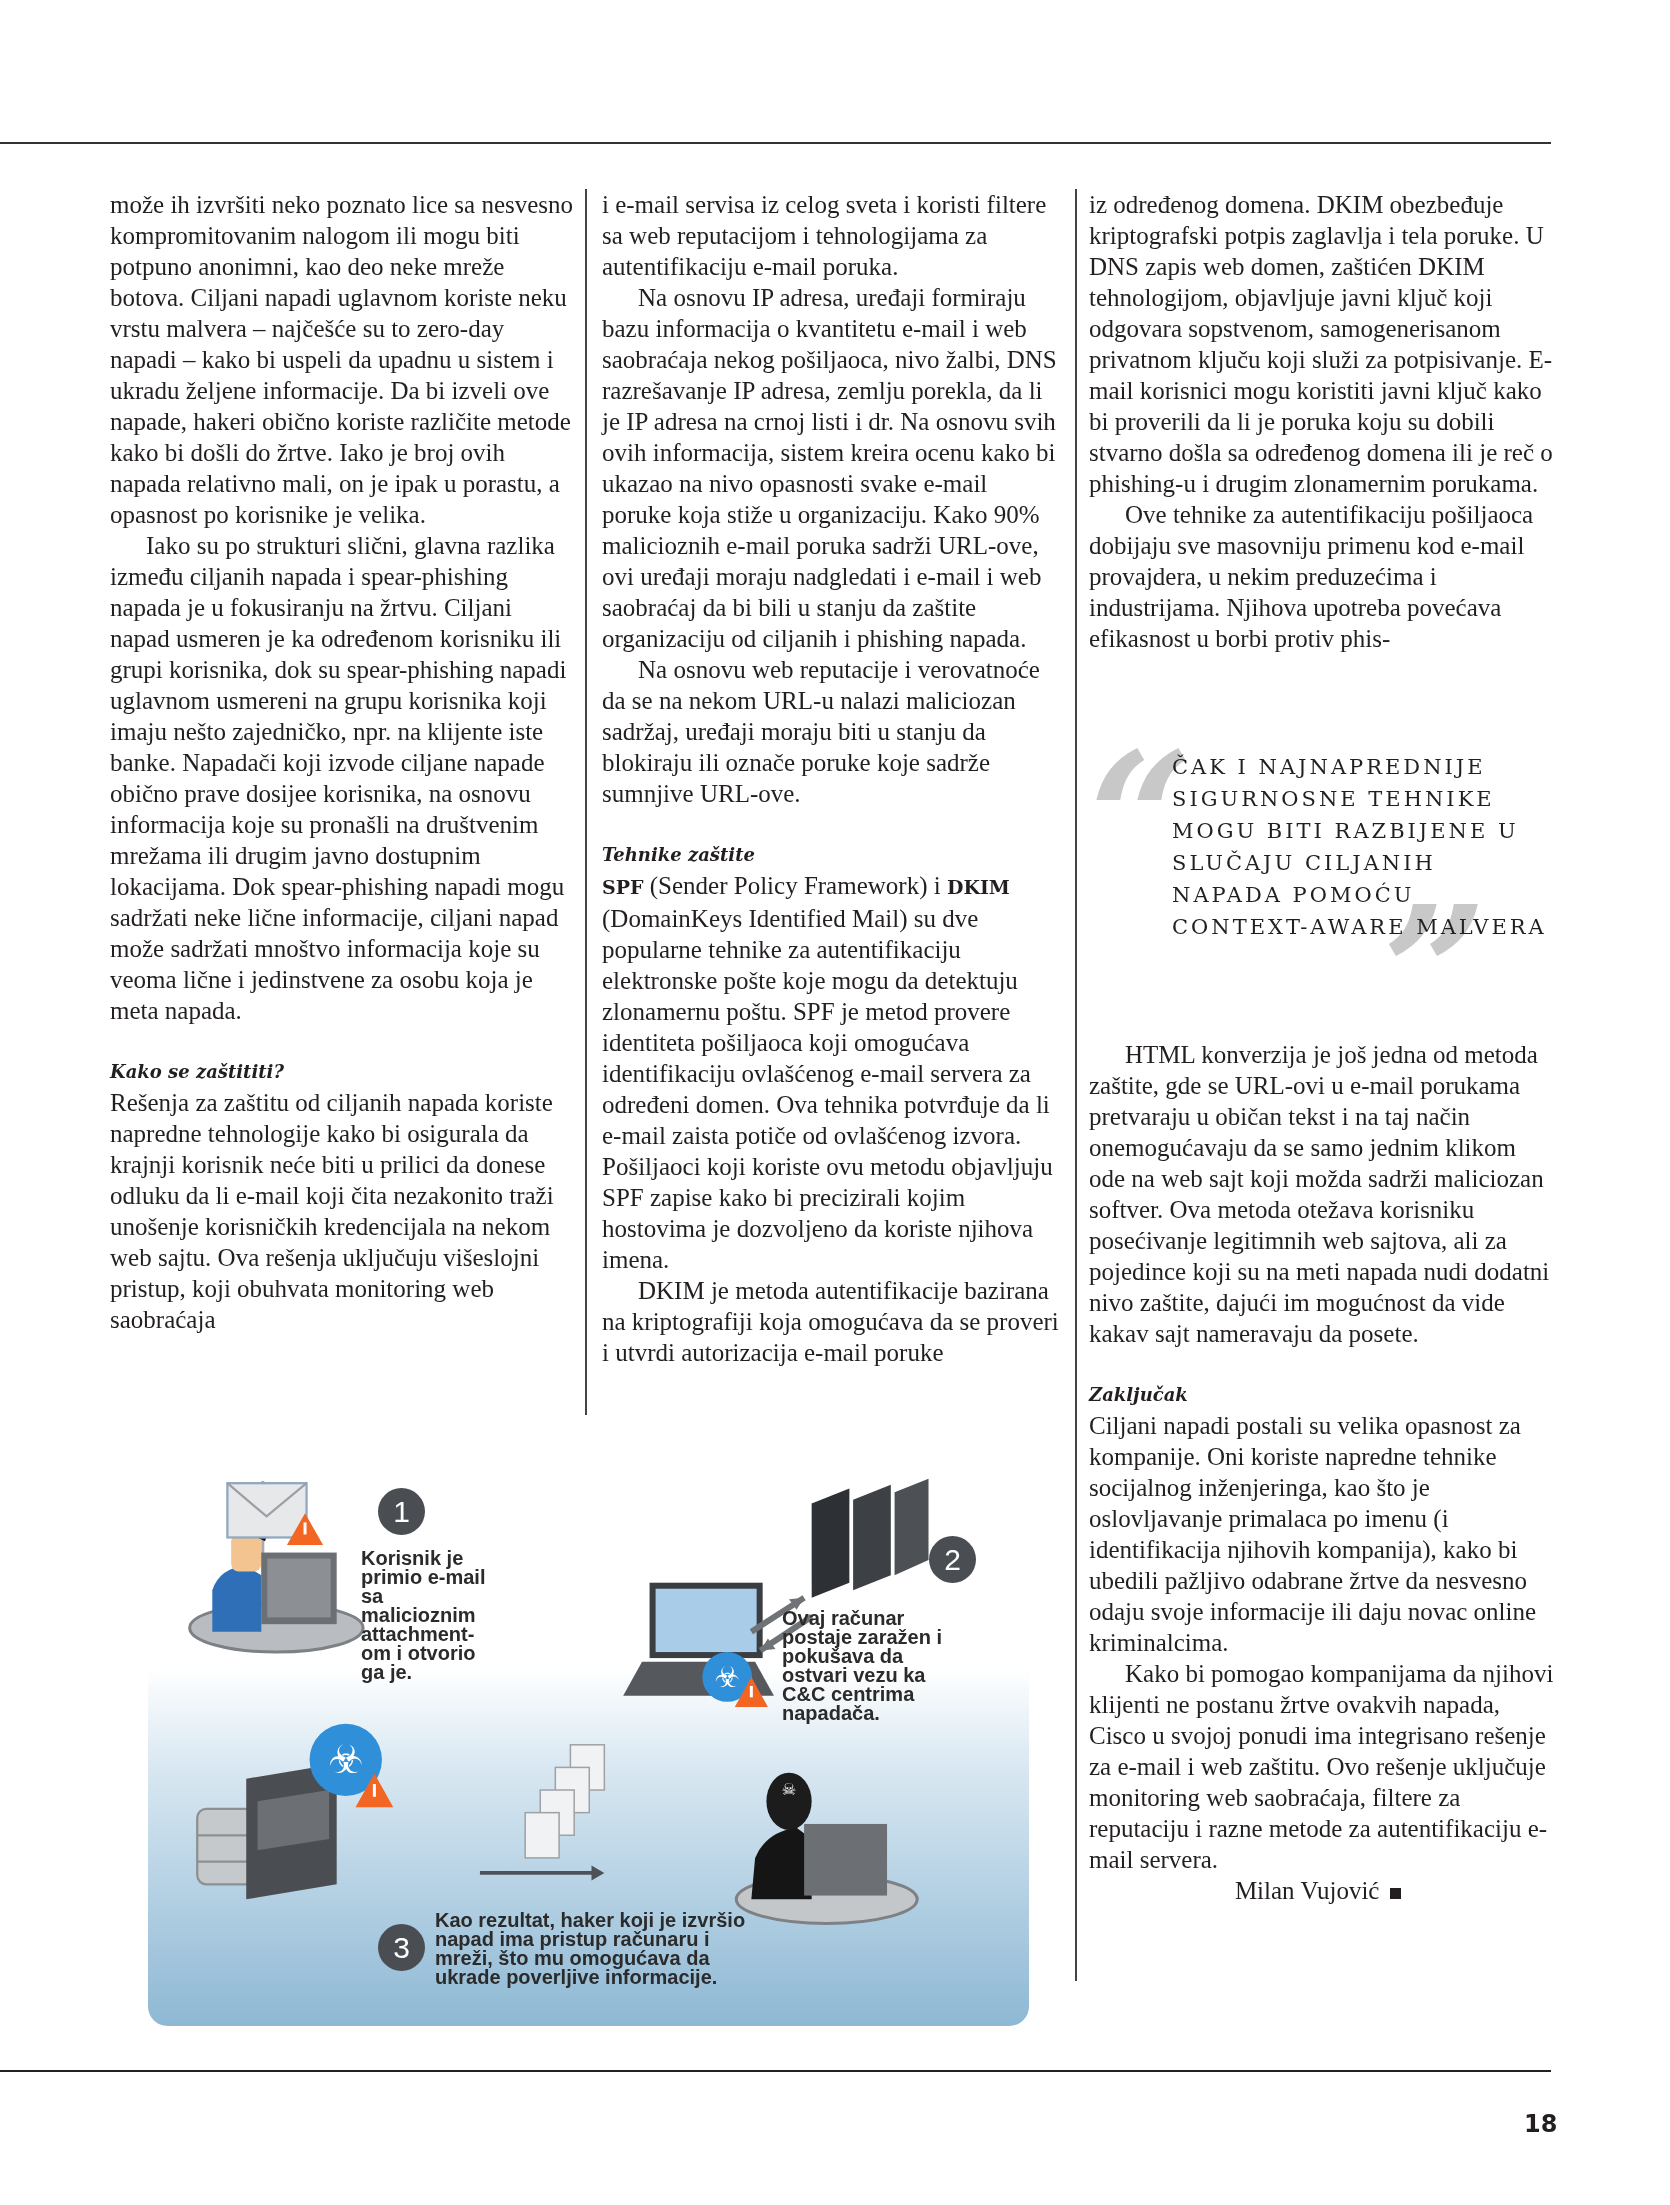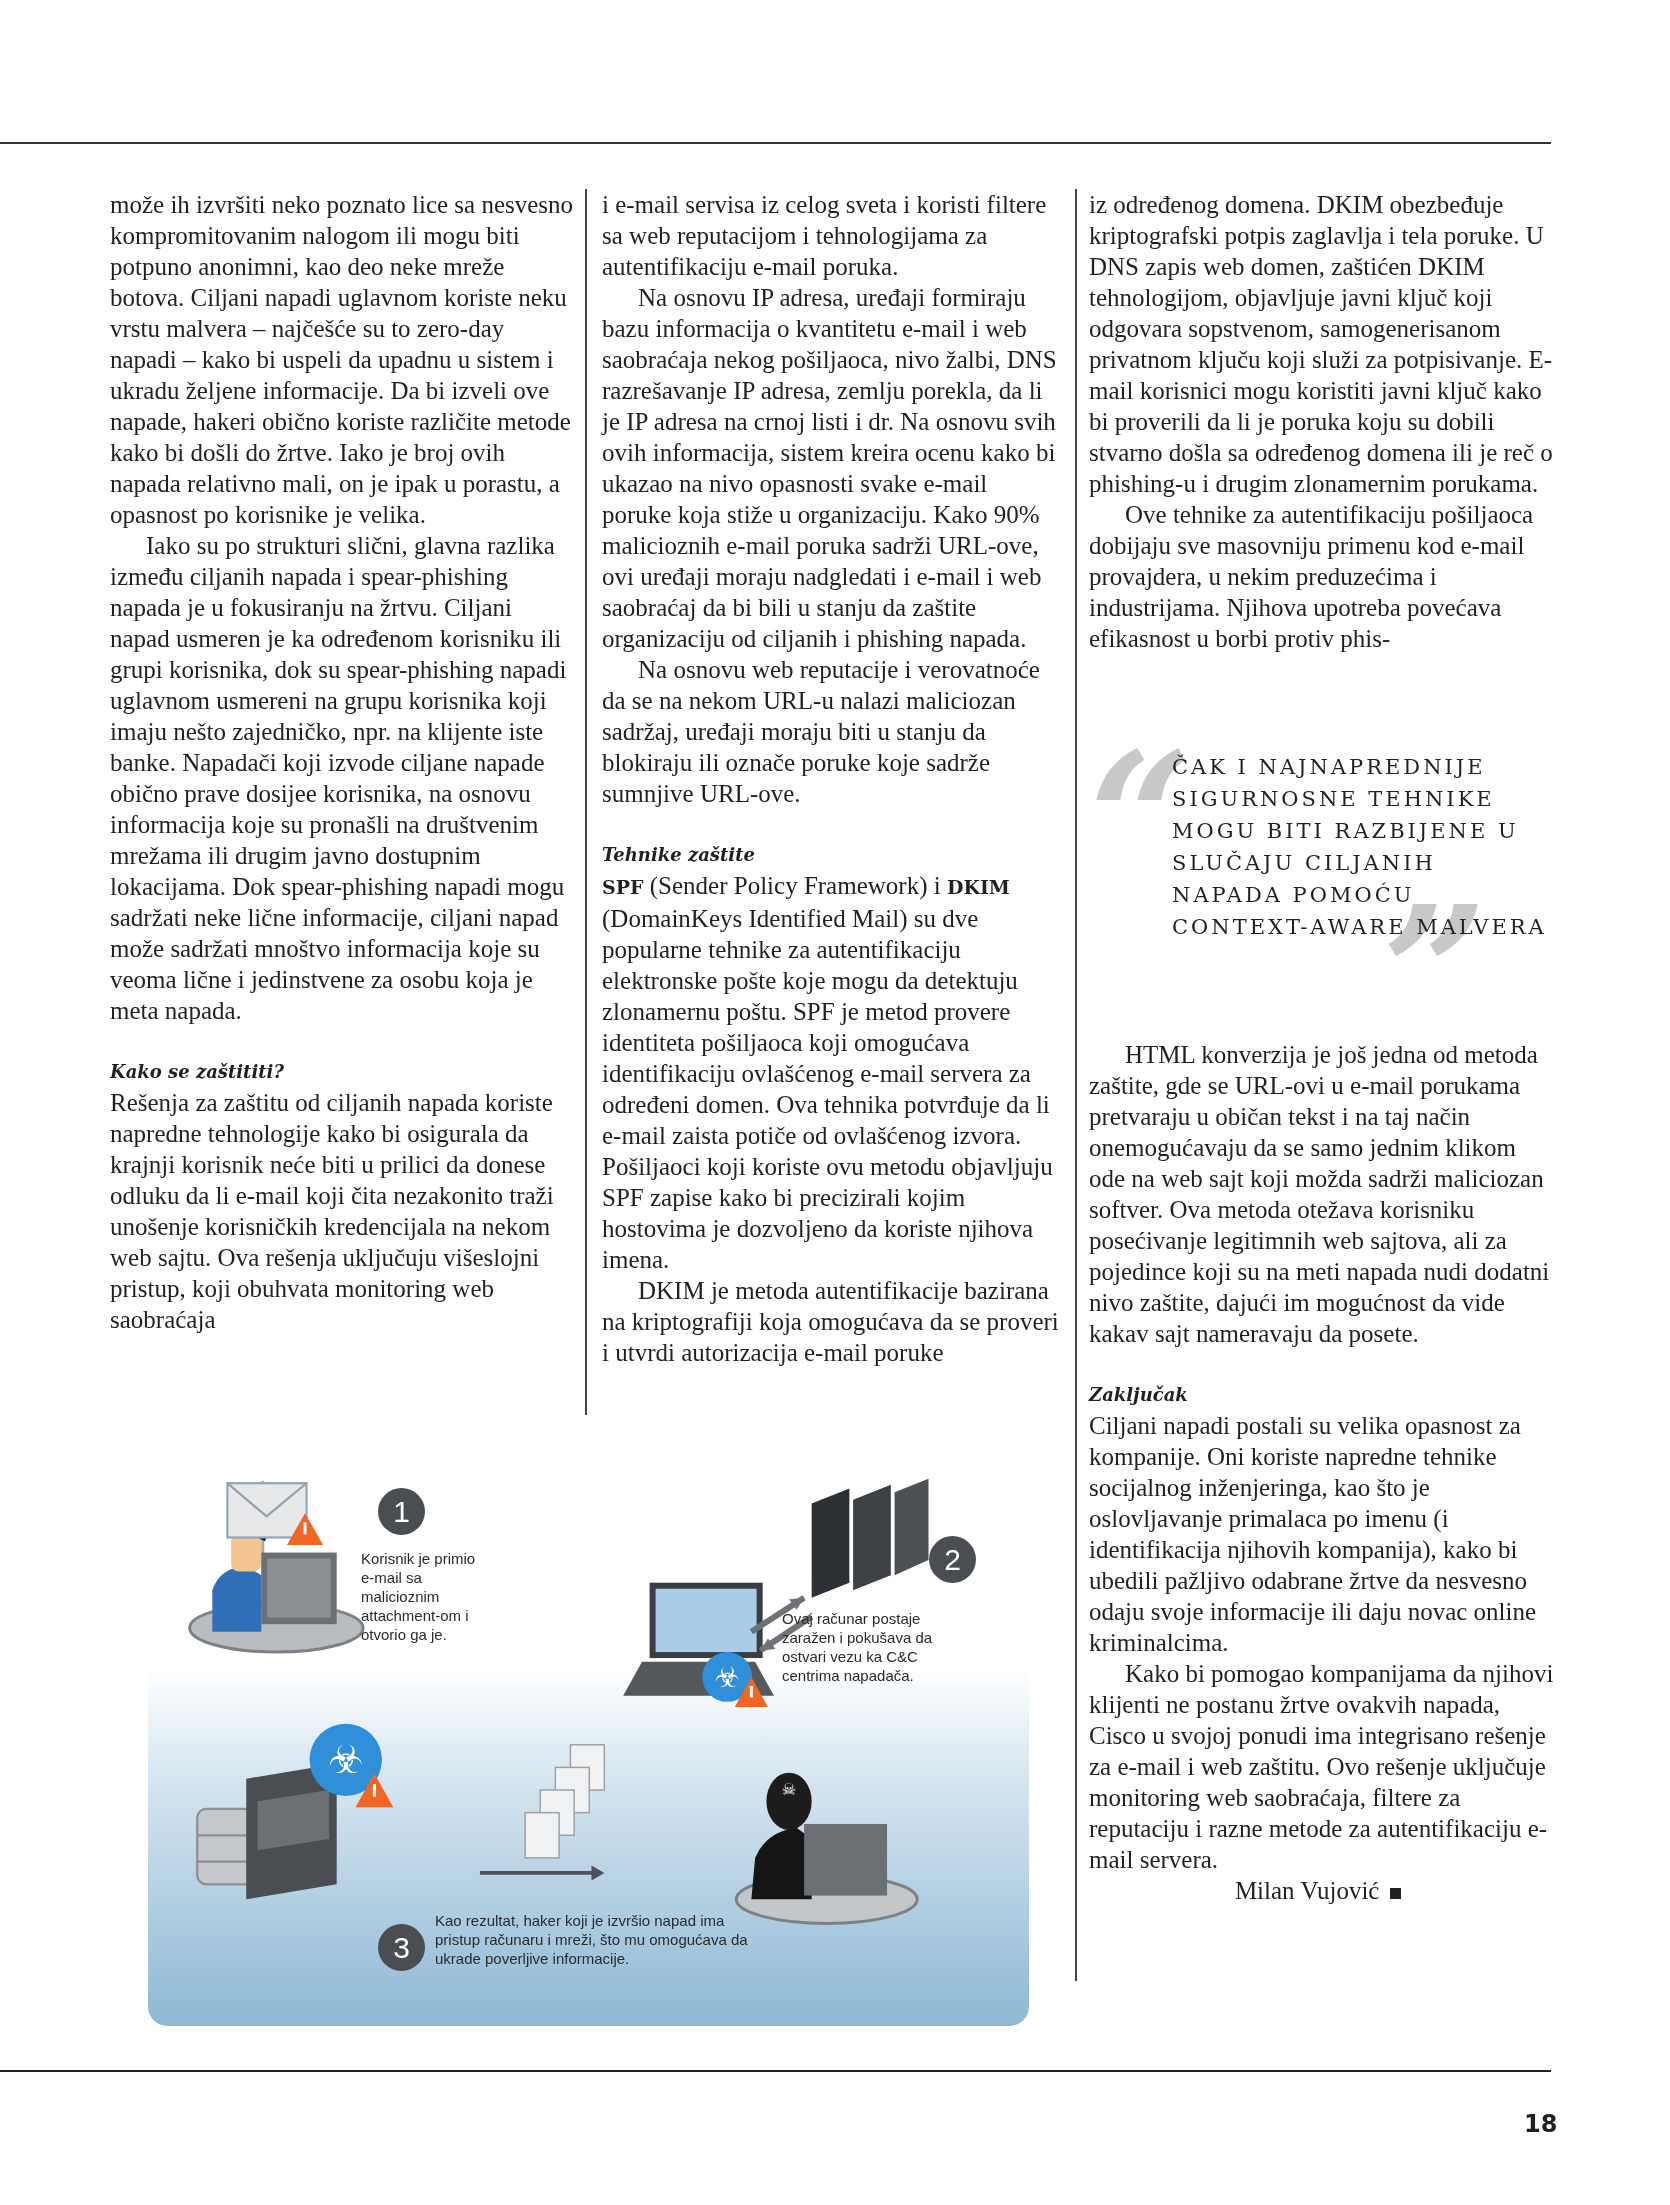--- a/index.html
+++ b/index.html
@@ -32,21 +32,21 @@
   .sig-square { display: inline-block; width: 10.6px; height: 10.6px; background: #231f20; margin-left: 10.6px; vertical-align: middle; }
   .page-number { position: absolute; left: 1524px; top: 2110px; font-family: "DejaVu Sans", sans-serif;
                  font-weight: bold; font-size: 24px; }
   
   .diagram { position: absolute; left: 148px; top: 1447px; width: 881px; height: 579px;
              border-radius: 19.6px; overflow: hidden;
              background: linear-gradient(to bottom, #ffffff 0%, #ffffff 38%, #d9e8f2 55%, #8eb8d4 100%);
              font-family: "Liberation Sans", sans-serif; }
   .badge { position: absolute; width: 47px; height: 47px; border-radius: 50%; background: #4a4e53;
            color: #fff; font-size: 30px; text-align: center; line-height: 47px; font-family: "Liberation Sans", sans-serif; }
-  .caption { position: absolute; font-weight: normal; font-size: 15px; line-height: 19px; color: #2b2b2b; }
+  .caption { position: absolute; font-weight: bold; font-size: 20px; line-height: 19px; color: #2b2b2b; }
   .diagram svg { position: absolute; left: 0; top: 0; }
 </style>
 </head>
 <body>
 
 <div class="rule-top"></div>
 
 <div class="col col1">
   <p>može ih izvršiti neko poznato lice sa nesvesno kompromitovanim nalogom ili mogu biti potpuno anonimni, kao deo neke mreže botova. Ciljani napadi uglavnom koriste neku vrstu malvera – najčešće su to zero-day napadi – kako bi uspeli da upadnu u sistem i ukradu željene informacije. Da bi izveli ove napade, hakeri obično koriste različite metode kako bi došli do žrtve. Iako je broj ovih napada relativno mali, on je ipak u porastu, a opasnost po korisnike je velika.</p>
   <p class="ind">Iako su po strukturi slični, glavna razlika između ciljanih napada i spear-phishing napada je u fokusiranju na žrtvu. Ciljani napad usmeren je ka određenom korisniku ili grupi korisnika, dok su spear-phishing napadi uglavnom usmereni na grupu korisnika koji imaju nešto zajedničko, npr. na klijente iste banke. Napadači koji izvode ciljane napade obično prave dosijee korisnika, na osnovu informacija koje su pronašli na društvenim mrežama ili drugim javno dostupnim lokacijama. Dok spear-phishing napadi mogu sadržati neke lične informacije, ciljani napad može sadržati mnoštvo informacija koje su veoma lične i jedinstvene za osobu koja je meta napada.</p>

